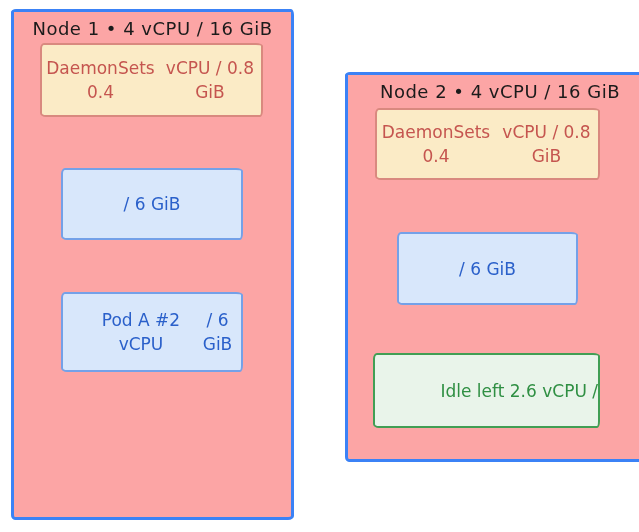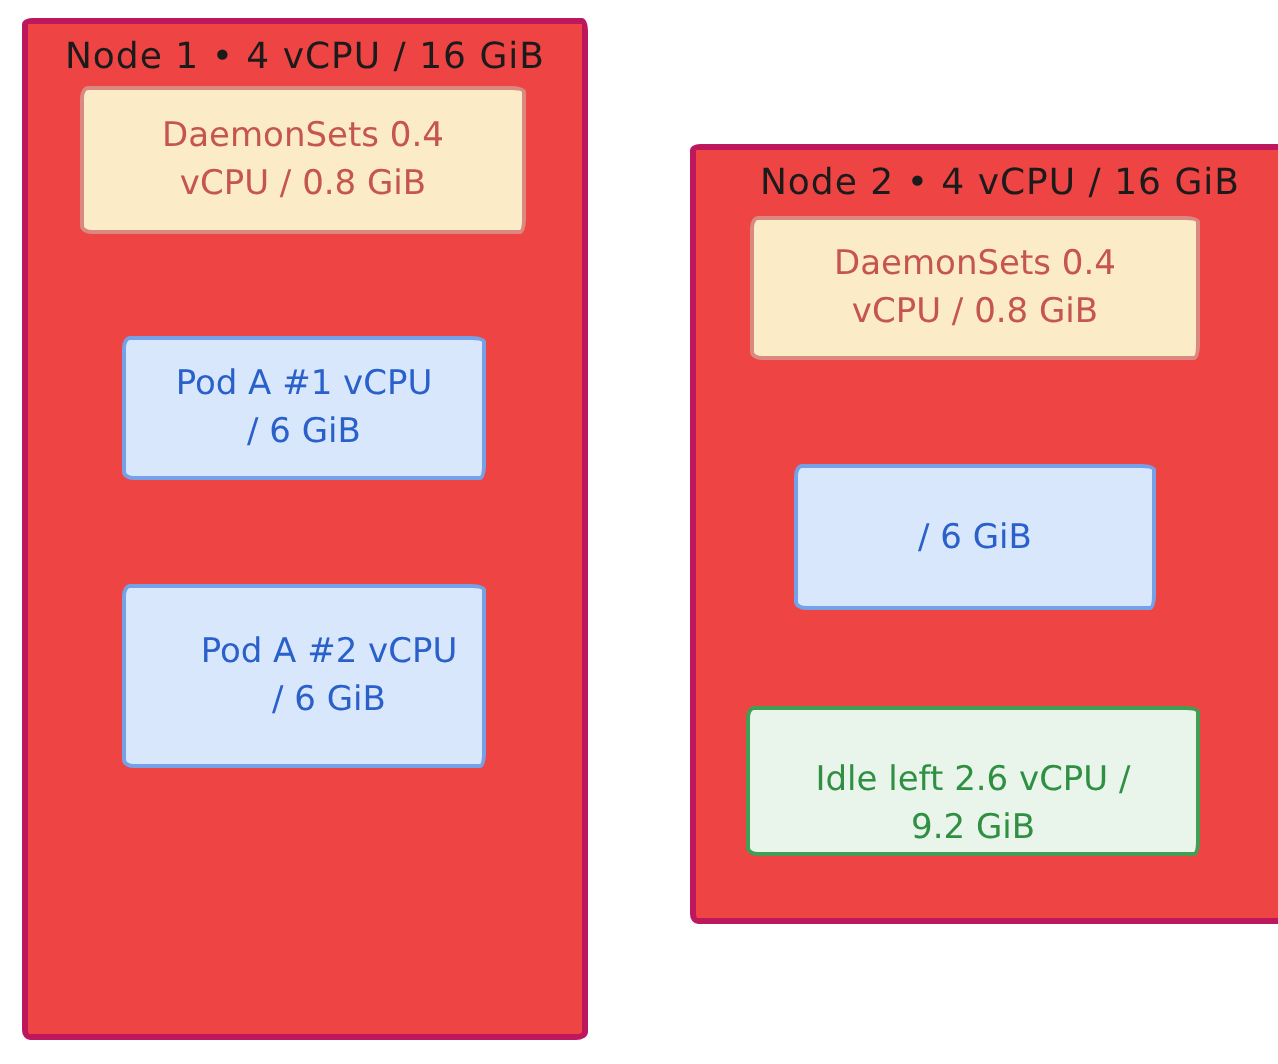--- a/index.html
+++ b/index.html
@@ -10,22 +10,22 @@
   .canvas {
     position: relative;
     width: 639px;
     height: 532px;
     background: #ffffff;
     font-family: "DejaVu Sans", sans-serif;
     overflow: hidden;
   }
   .node {
     position: absolute;
-    border: 3px solid #be185d;
-    background: #ef4444;
+    border: 3px solid #3b82f6;
+    background: #fca5a5;
     box-sizing: border-box;
     border-radius: 5px 3px 6px 4px / 3px 6px 4px 5px;
   }
   .node-1 { left: 11px; top: 9px;  width: 283px; height: 511px; }
   .node-2 { left: 345px; top: 72px; width: 310px; height: 390px; }
   .node-title {
     position: absolute;
     top: 6px;
     left: 0;
     right: 0;
@@ -33,36 +33,35 @@
     font-size: 18px;
     letter-spacing: 0.5px;
     color: #1b1b1b;
     white-space: nowrap;
   }
   .box {
     position: absolute;
     box-sizing: border-box;
     border: 2px solid;
     display: flex;
-    flex-direction: column;
     justify-content: center;
     align-items: center;
     text-align: center;
     font-size: 17px;
     line-height: 24px;
     border-radius: 4px 7px 3px 6px / 6px 3px 7px 4px;
   }
   .daemonset { background: #fbebc6; border-color: #d9897f; color: #c5554f; }
   .pod       { background: #d8e7fb; border-color: #74a1e8; color: #2a60ca; }
   .idle      { background: #e9f4ea; border-color: #419e54; color: #2f8f43; }
 
   
   .n1-ds   { left: 26px; top: 31px;  width: 223px; height: 74px; }
   .n1-pod1 { left: 47px; top: 156px; width: 182px; height: 72px; }
-  .n1-pod2 { left: 47px; top: 280px; width: 182px; height: 92px; padding-left: 25px; }
+  .n1-pod2 { left: 47px; top: 280px; width: 182px; height: 80px; padding-left: 25px; }
   .n1-idle { left: 26px; top: 401px; width: 223px; height: 74px; }
 
   
   .n2-ds   { left: 27px; top: 33px;  width: 225px; height: 72px; }
   .n2-pod3 { left: 49px; top: 157px; width: 181px; height: 73px; }
   .n2-idle { left: 25px; top: 278px; width: 227px; height: 75px; justify-content: flex-end; }
 
   .line { display: block; }
 </style>
 </head>
@@ -72,21 +71,20 @@
 
   <section class="node node-1">
     <div class="node-title">Node 1 • 4 vCPU / 16 GiB</div>
 
     <div class="box daemonset n1-ds">
       <span class="line">DaemonSets 0.4</span>
       <span class="line">vCPU / 0.8 GiB</span>
     </div>
 
     <div class="box pod n1-pod1">
-      <span class="line">Pod A #1 vCPU</span>
       <span class="line">/ 6 GiB</span>
     </div>
 
     <div class="box pod n1-pod2">
       <span class="line">Pod A #2 vCPU</span>
       <span class="line">/ 6 GiB</span>
     </div>
 
   </section>
 
@@ -97,17 +95,16 @@
       <span class="line">DaemonSets 0.4</span>
       <span class="line">vCPU / 0.8 GiB</span>
     </div>
 
     <div class="box pod n2-pod3">
       <span class="line">/ 6 GiB</span>
     </div>
 
     <div class="box idle n2-idle">
       <span class="line">Idle left 2.6 vCPU /</span>
-      <span class="line">9.2 GiB</span>
     </div>
   </section>
 
 </div>
 
 </body></html>

